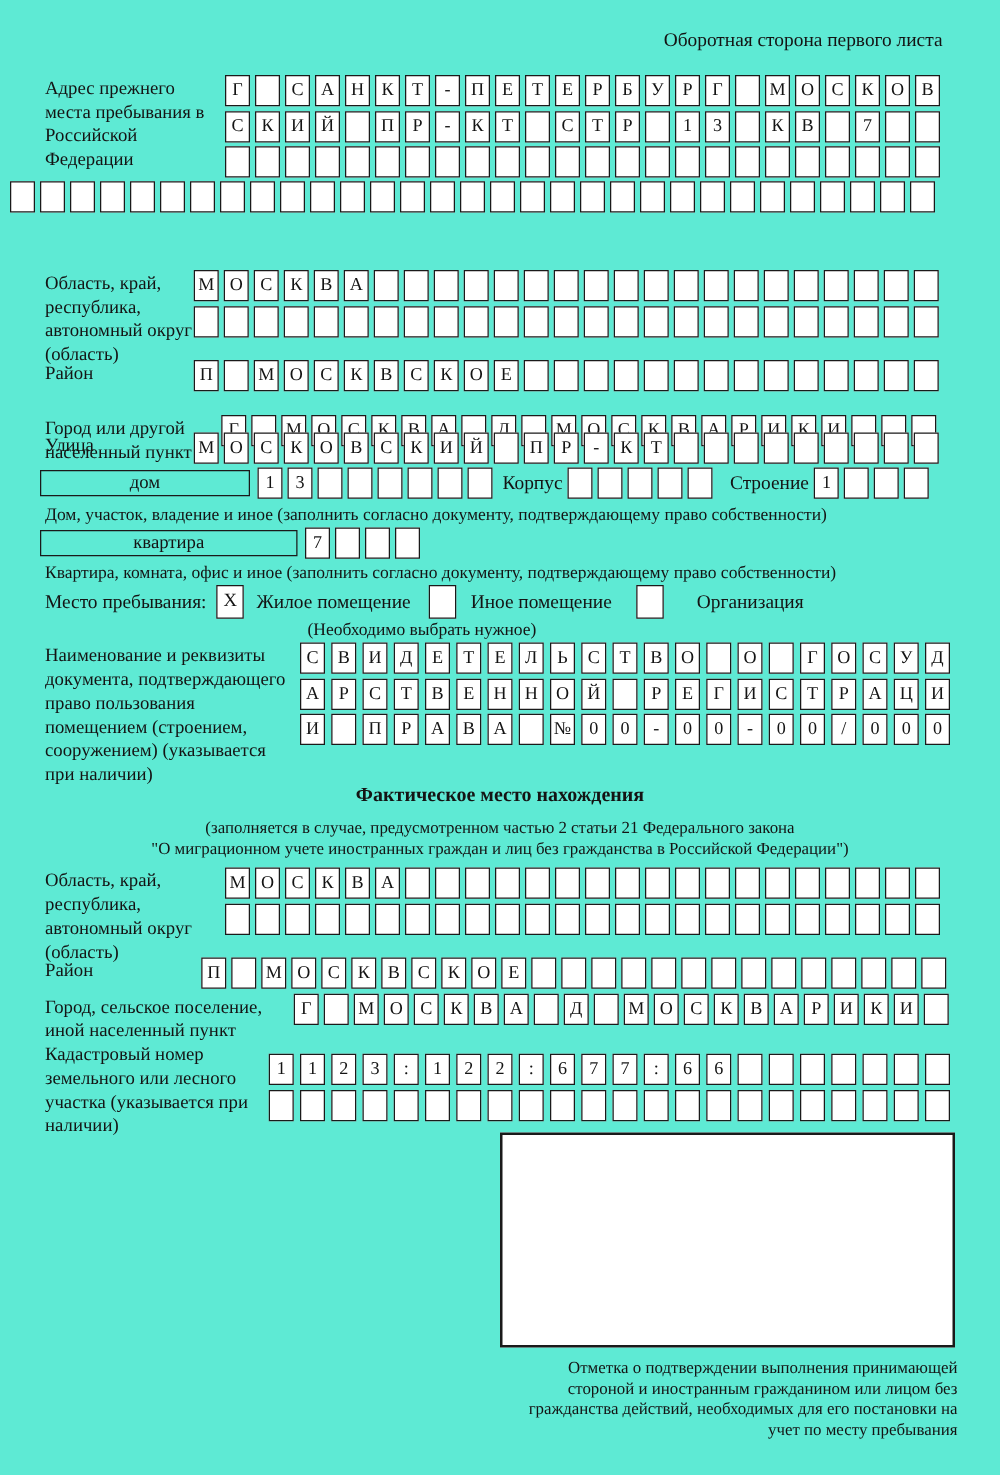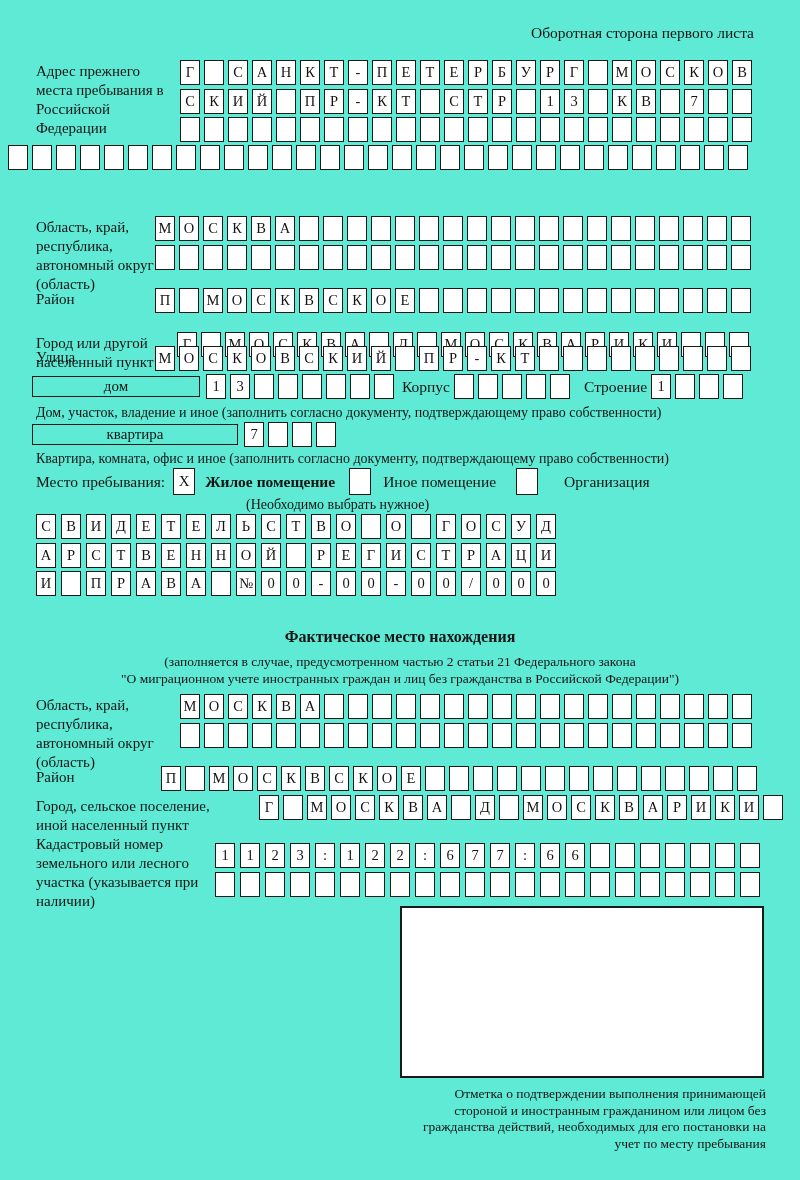--- a/index.html
+++ b/index.html
@@ -342,29 +342,30 @@
         <span class="cell"></span>
         <span class="cell"></span>
         <span class="cell"></span>
       </div>
   </div>
   <div class="abs note" style="top:450px;left:36px;font-size:14px;">Квартира, комната, офис и иное (заполнить согласно документу, подтверждающему право собственности)</div>
 
   <div class="abs inline-row" style="top:468px;left:36px;">
     <div class="stay-lbl">Место пребывания:</div>
     <span class="cell cb" style="margin-left:8px;">X</span>
-    <div class="stay-lbl" style="margin-left:6px;font-weight:bold;">Жилое помещение</div>
+    <div class="stay-lbl" style="margin-left:6px;">Жилое помещение</div>
     <span class="cell cb" style="margin-left:14px;"></span>
     <div class="stay-lbl" style="margin-left:8px;">Иное помещение</div>
     <span class="cell cb" style="margin-left:20px;"></span>
     <div class="stay-lbl" style="margin-left:22px;">Организация</div>
   </div>
   <div class="abs note" style="top:496px;left:246px;font-size:14px;">(Необходимо выбрать нужное)</div>
 
   <div class="abs field" style="top:514px;left:36px;">
+    <div class="lbl fl" style="width:204px;">Наименование и реквизиты документа, подтверждающего право пользования помещением (строением, сооружением) (указывается при наличии)</div>
     <div class="cells-col wide">
       <div class="cells-row">
           <span class="cell">С</span>
           <span class="cell">В</span>
           <span class="cell">И</span>
           <span class="cell">Д</span>
           <span class="cell">Е</span>
           <span class="cell">Т</span>
           <span class="cell">Е</span>
           <span class="cell">Л</span>
@@ -517,21 +518,21 @@
         <span class="cell"></span>
         <span class="cell"></span>
         <span class="cell"></span>
         <span class="cell"></span>
         <span class="cell"></span>
         <span class="cell"></span>
         <span class="cell"></span>
       </div>
   </div>
 
-  <div class="abs field" style="top:795px;left:36px;gap:24px;">
+  <div class="abs field" style="top:795px;left:36px;">
     <div class="lbl fl" style="width:199px;">Город, сельское поселение, иной населенный пункт</div>
     <div class="cells-row">
         <span class="cell">Г</span>
         <span class="cell"></span>
         <span class="cell">М</span>
         <span class="cell">О</span>
         <span class="cell">С</span>
         <span class="cell">К</span>
         <span class="cell">В</span>
         <span class="cell">А</span>

